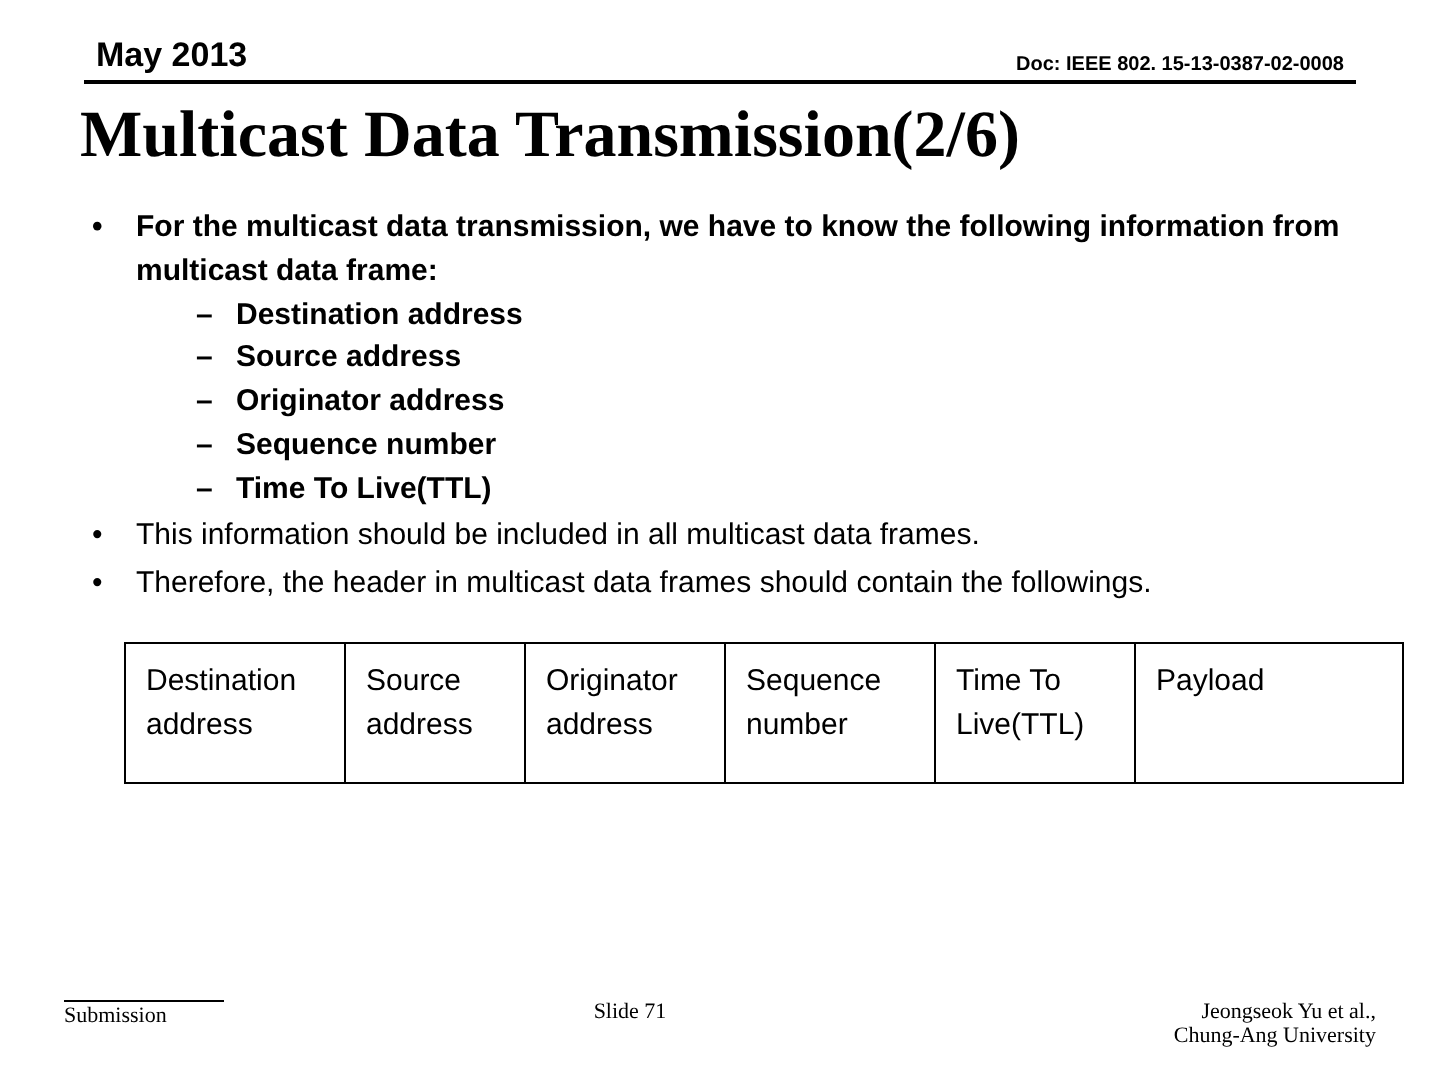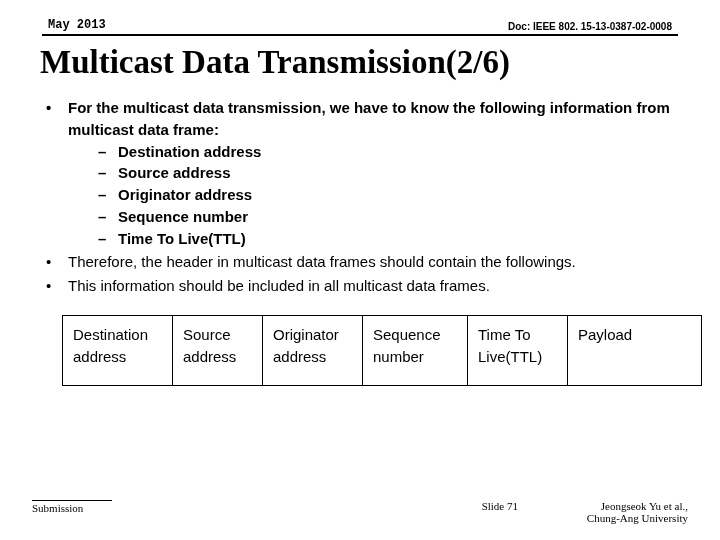--- a/index.html
+++ b/index.html
@@ -1,34 +1,34 @@
 <!DOCTYPE html>
 <html><head>
 <meta charset="utf-8">
 <style>
   * { box-sizing: border-box; margin: 0; padding: 0; }
   html, body { width: 720px; height: 540px; background: #fff; font-family: Arial, Helvetica, sans-serif; color: #000; }
   .slide { position: relative; width: 720px; height: 540px; padding: 18px 32px 0 32px; }
   .hdr { display: flex; justify-content: space-between; align-items: flex-end; border-bottom: 2px solid #000; padding: 0 6px 2px 6px; margin: 0 10px 8px 10px; }
-  .hdr-left { font-weight: bold; font-size: 12px; font-family: Liberation Mono, monospace; }
+  .hdr-left { font-weight: bold; font-size: 17px; }
   .hdr-right { font-weight: bold; font-size: 10px; }
   .title { font-family: "Times New Roman", Times, serif; font-weight: bold; font-size: 33px; margin: 8px 0 16px 8px; }
   .body { font-size: 15px; line-height: 1.45; padding: 0 8px 4px 0; }
   ul.lvl1 { list-style: none; padding-left: 8px; }
   ul.lvl1 > li { position: relative; padding-left: 28px; margin-bottom: 2px; }
   ul.lvl1 > li::before { content: "•"; position: absolute; left: 6px; top: 0; }
   ul.lvl2 { list-style: none; padding-left: 26px; }
   ul.lvl2 > li { position: relative; padding-left: 24px; }
   ul.lvl2 > li::before { content: "–"; position: absolute; left: 4px; top: 0; }
   .bold { font-weight: bold; }
   .frame { margin: 18px 6px 0 30px; border-collapse: collapse; table-layout: fixed; width: 640px; border: 1.5px solid #000; }
   .frame td { border: 1.5px solid #000; font-size: 15px; padding: 8px 10px 18px 10px; vertical-align: top; }
   .ftr { position: absolute; left: 32px; right: 32px; bottom: 16px; display: flex; justify-content: space-between; align-items: flex-start; font-family: "Times New Roman", Times, serif; font-size: 11px; }
   .ftr-left { border-top: 1.5px solid #000; padding-top: 1px; min-width: 80px; }
-  .ftr-mid { text-align: right; flex: 1; }
+  .ftr-mid { text-align: center; flex: 1; }
   .ftr-right { text-align: right; min-width: 170px; }
 </style>
 </head>
 <body>
 
 <div class="slide">
 
   <div class="hdr">
     <div class="hdr-left">May 2013</div>
     <div class="hdr-right">Doc: IEEE 802. 15-13-0387-02-0008</div>
@@ -41,22 +41,22 @@
       <li class="bold">
         <span>For the multicast data transmission, we have to know the following information from multicast data frame:</span>
         <ul class="lvl2">
           <li>Destination address</li>
           <li>Source address</li>
           <li>Originator address</li>
           <li>Sequence number</li>
           <li>Time To Live(TTL)</li>
         </ul>
       </li>
+      <li>This information should be included in all multicast data frames.</li>
       <li>Therefore, the header in multicast data frames should contain the followings.</li>
-      <li>This information should be included in all multicast data frames.</li>
     </ul>
 
     <table class="frame">
       <tbody>
           <tr>
         <td style="width:110px">Destination address</td>
         <td style="width:90px">Source address</td>
         <td style="width:100px">Originator address</td>
         <td style="width:105px">Sequence number</td>
         <td style="width:100px">Time To Live(TTL)</td>

